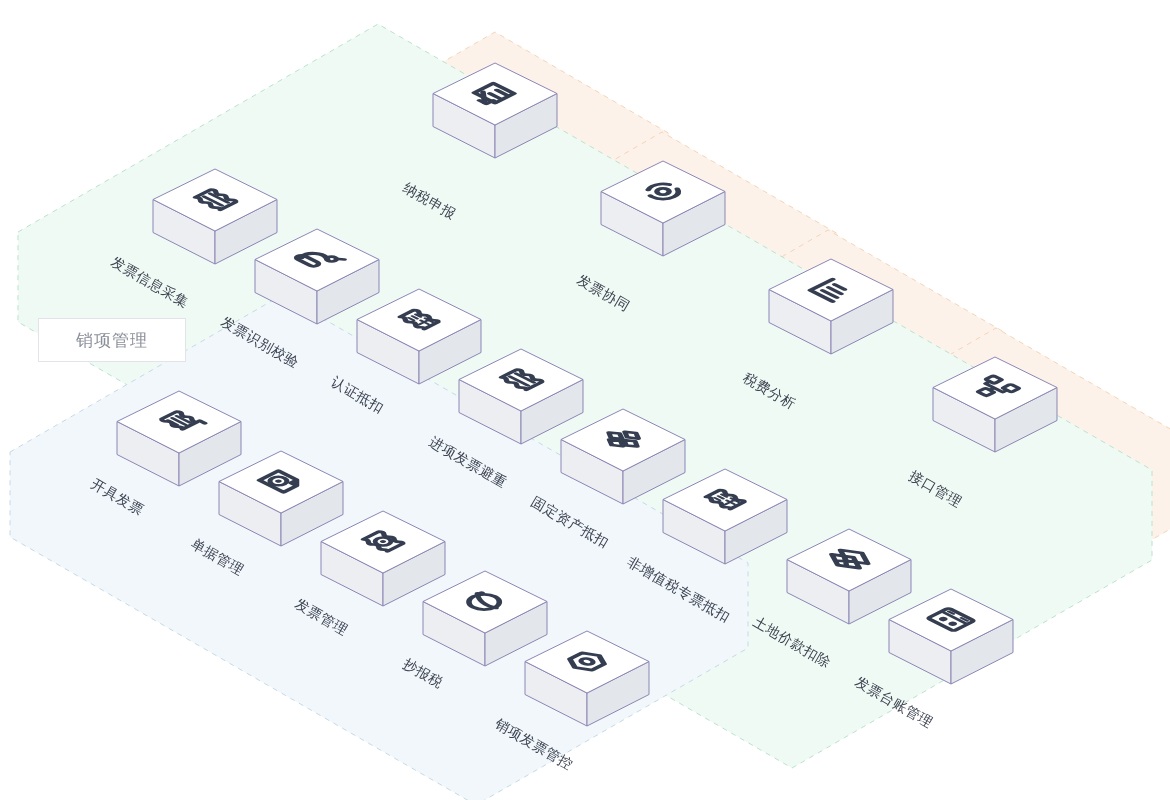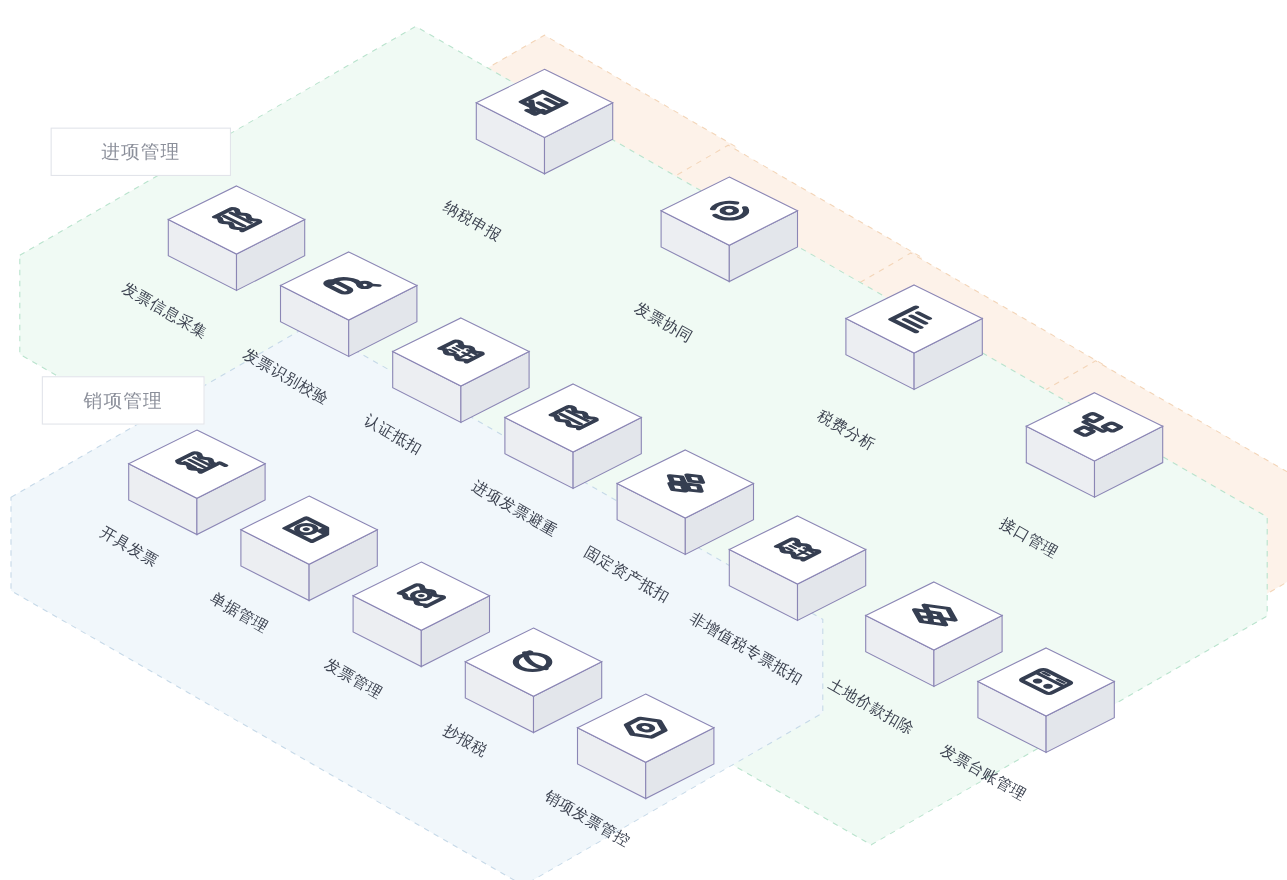--- a/index.html
+++ b/index.html
@@ -33,21 +33,21 @@
     border: 1px solid #e2e4ea;
     color: #8b8f9a;
     font-size: 17px;
     letter-spacing: 1px;
     display: flex;
     align-items: center;
     justify-content: center;
     z-index: 60;
   }
   #chip-in  { left: 46px;  top: 116px; width: 164px; height: 44px; }
-  #chip-out { left: 38px;  top: 342px; width: 148px; height: 44px; }
+  #chip-out { left: 38px;  top: 318px; width: 148px; height: 44px; }
 
   
   .cube {
     position: absolute;
     width: 126px;
     height: 96px;
     z-index: 20;
   }
   .cube svg { display: block; overflow: visible; }
 
@@ -76,23 +76,20 @@
       <polygon points="486,234 662,132 838,234 838,332 662,434 486,332" fill="#fdf2e9" stroke="#f3d5b8" stroke-width="1" stroke-dasharray="5 5"></polygon>
       <polygon points="652,332 828,230 1004,332 1004,430 828,532 652,430" fill="#fdf2e9" stroke="#f3d5b8" stroke-width="1" stroke-dasharray="5 5"></polygon>
       <polygon points="820,430 996,328 1172,430 1172,528 996,630 820,528" fill="#fdf2e9" stroke="#f3d5b8" stroke-width="1" stroke-dasharray="5 5"></polygon>
     </g>
 
     <polygon points="18,232 378,24 1152,470 1152,560 792,768 18,322" fill="#f0faf4" stroke="#b9e3cd" stroke-width="1" stroke-dasharray="5 5"></polygon>
 
     <polygon points="10,452 282,295 748,563 748,648 476,805 10,537" fill="#f1f7fb" stroke="#c6d9e8" stroke-width="1" stroke-dasharray="5 5"></polygon>
   </svg>
 
-  <div class="chip" id="chip-in">
-    <span>进项管理</span>
-  </div>
   <div class="chip" id="chip-out">
     <span>销项管理</span>
   </div>
 
   <div id="boxes">
       <div class="cube" style="left: 432px; top: 62px;">
   <svg width="126" height="98" viewBox="0 0 126 98">
     <g>
       <path d="M1 31.5 L1 64.5 L63 96 L63 63 Z" fill="#eceef2" stroke="#8b86b5" stroke-width="1"></path>
     </g>

